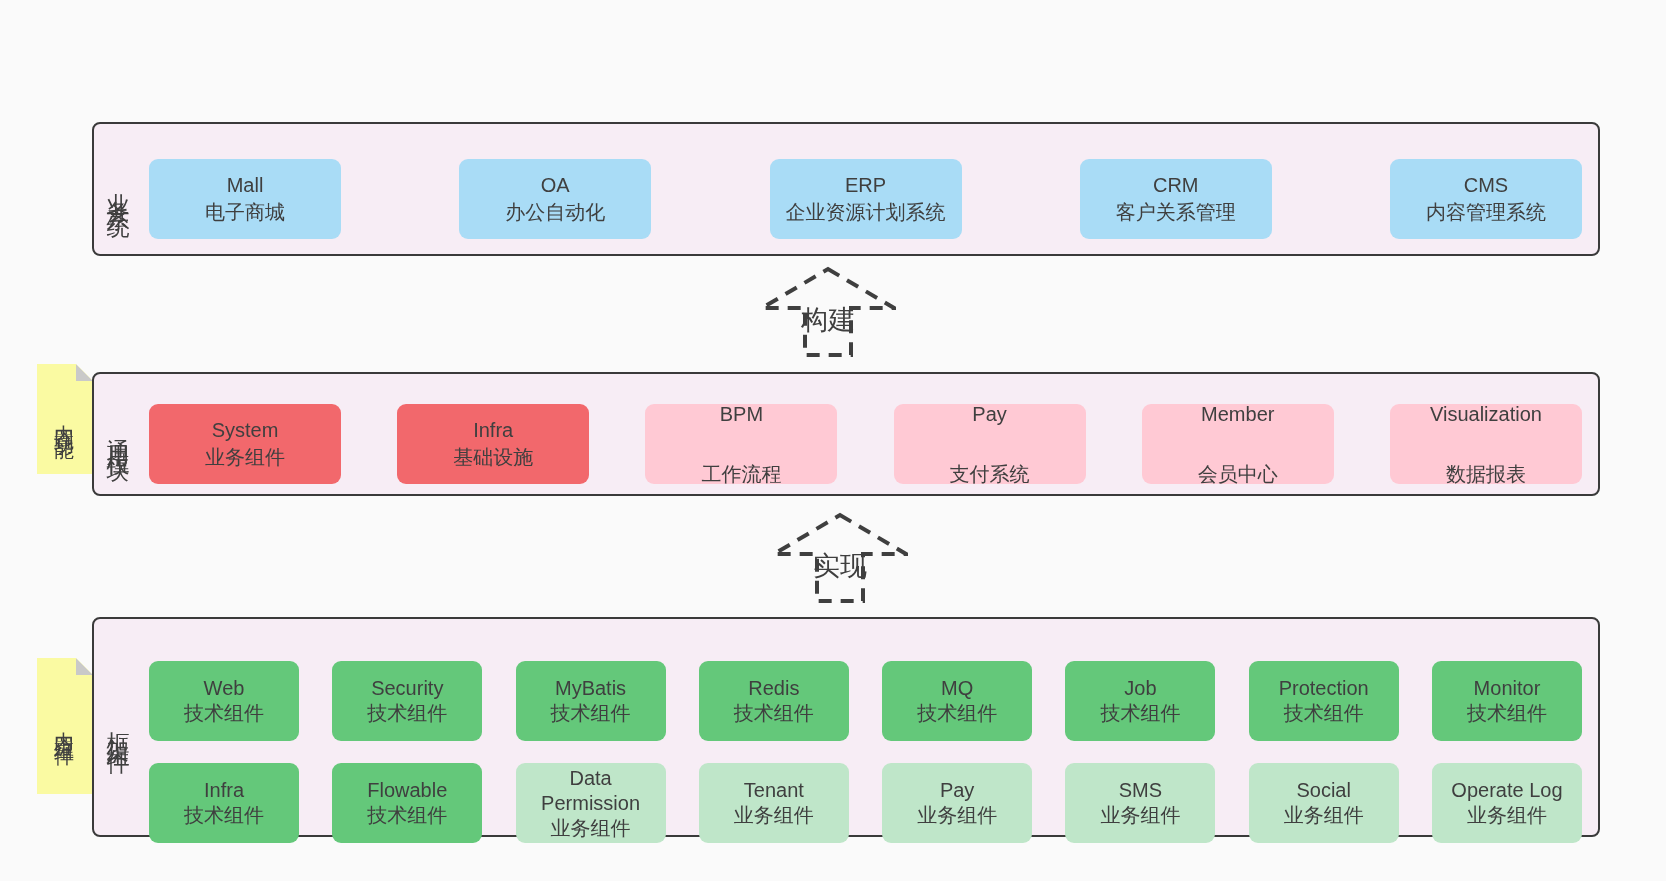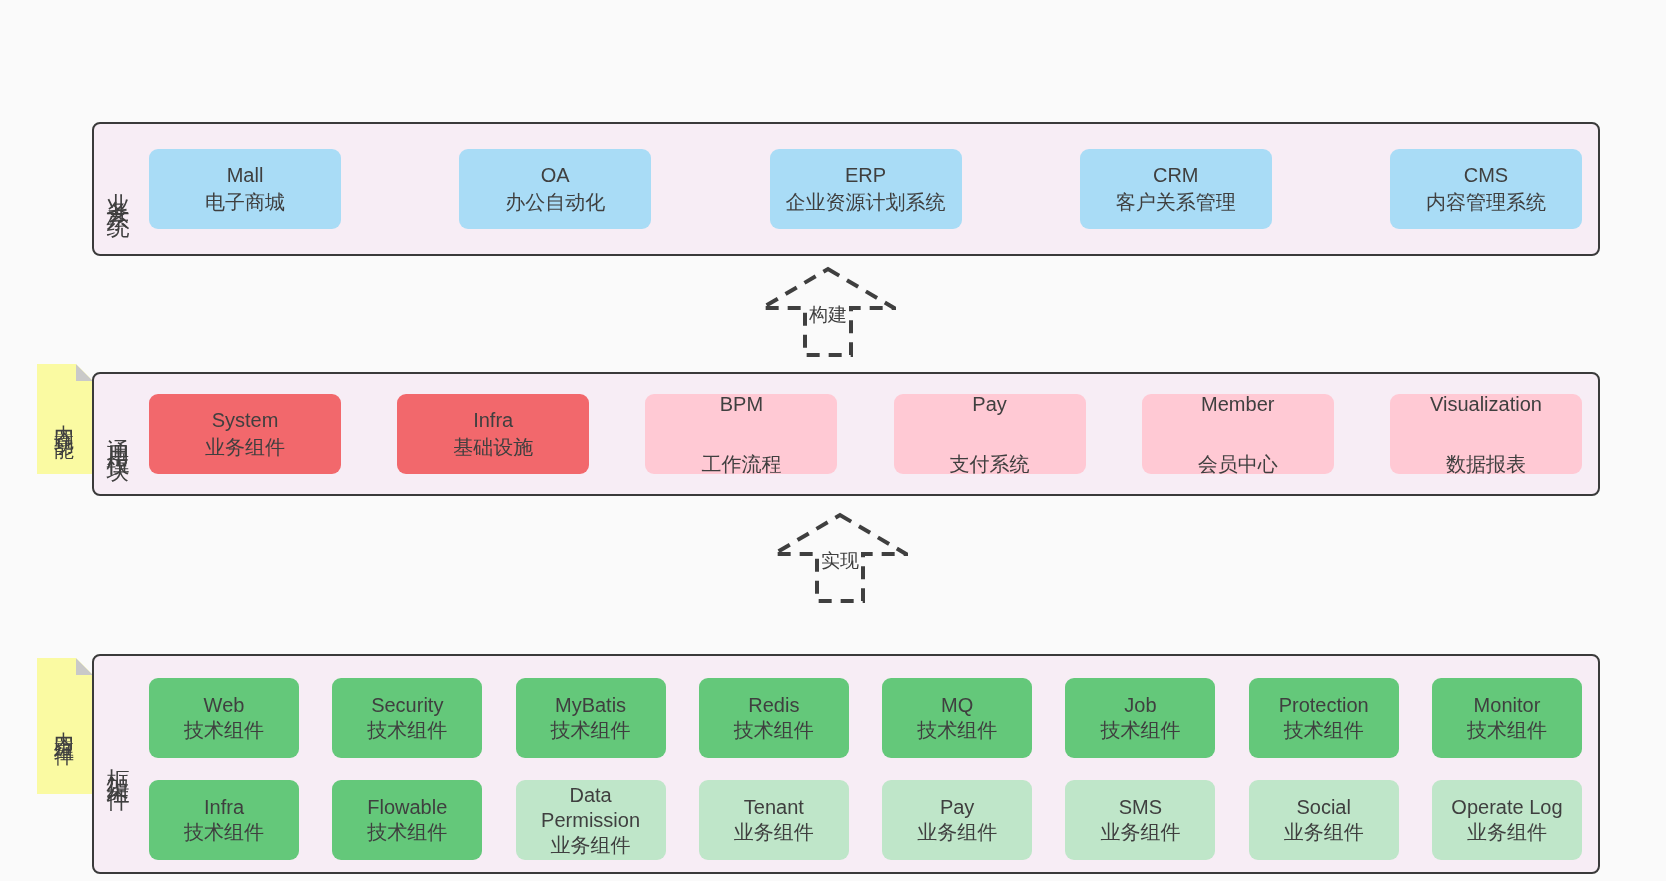--- a/index.html
+++ b/index.html
@@ -21,21 +21,21 @@
 
   .row{
     position:absolute;left:55px;right:16px;
     display:flex;justify-content:space-between;
   }
   .row-center{top:50%;transform:translateY(-50%);}
 
   .box{
     border-radius:9px;box-sizing:border-box;padding:0 10px;
     display:flex;flex-direction:column;align-items:center;justify-content:center;
-    text-align:center;color:var(--text,#3f3f3f);font-size:20px;line-height:27px;
+    text-align:center;color:var(--text,#3f3f3f);font-size:20px;line-height:27px;margin-top:20px;
   }
   .box-lg{width:192px;height:80px;}
   .box-sm{width:150px;height:80px;line-height:25px;}
   .blue{background:var(--box-blue,#a9dcf6);}
   .red{background:var(--box-red,#f2686c);}
   .pink{background:var(--box-pink,#ffc9d4);gap:33px;}
   .green{background:var(--box-green,#64c87a);}
   .green-light{background:var(--box-green-light,#bfe6c9);}
 
   .note{
@@ -49,21 +49,21 @@
   .note::after{
     content:"";position:absolute;top:0;right:0;width:0;height:0;
     border-bottom:17px solid var(--note-fold,#c9c9c9);
     border-right:17px solid transparent;
   }
 
   .arrow{position:absolute;width:136px;height:92px;z-index:1;}
   .arrow svg{display:block;}
   .arrow-label{
     position:absolute;left:50%;top:36px;transform:translateX(-50%);
-    font-size:19px;color:var(--text,#3f3f3f);white-space:nowrap;
+    font-size:27px;color:var(--text,#3f3f3f);white-space:nowrap;
   }
 </style>
 </head>
 <body>
 
 <div class="page">
 
   <section class="panel" style="top:122px;height:134px;">
     <div class="panel-title">
       <span>业务系统</span>
@@ -137,21 +137,21 @@
   <div class="arrow" style="left:772px;top:512px;">
     <svg width="136" height="92" viewBox="0 0 136 92">
       <path d="M68 3 L134 42 L91 42 L91 89 L45 89 L45 42 L2 42 Z" fill="none" stroke="#3f3f3f" stroke-width="4" stroke-dasharray="13 9"></path>
     </svg>
     <div class="arrow-label">实现</div>
   </div>
 
   <div class="note" style="top:658px;height:136px;">
     <span>内置组件</span>
   </div>
-  <section class="panel" style="top:654px;height:220px;">
+  <section class="panel" style="top:617px;height:220px;">
     <div class="panel-title">
       <span>框架组件</span>
     </div>
     <div class="row" style="top:22px;">
       <div class="box box-sm green">
         <span>Web</span>
         <span>技术组件</span>
       </div>
       <div class="box box-sm green">
         <span>Security</span>

